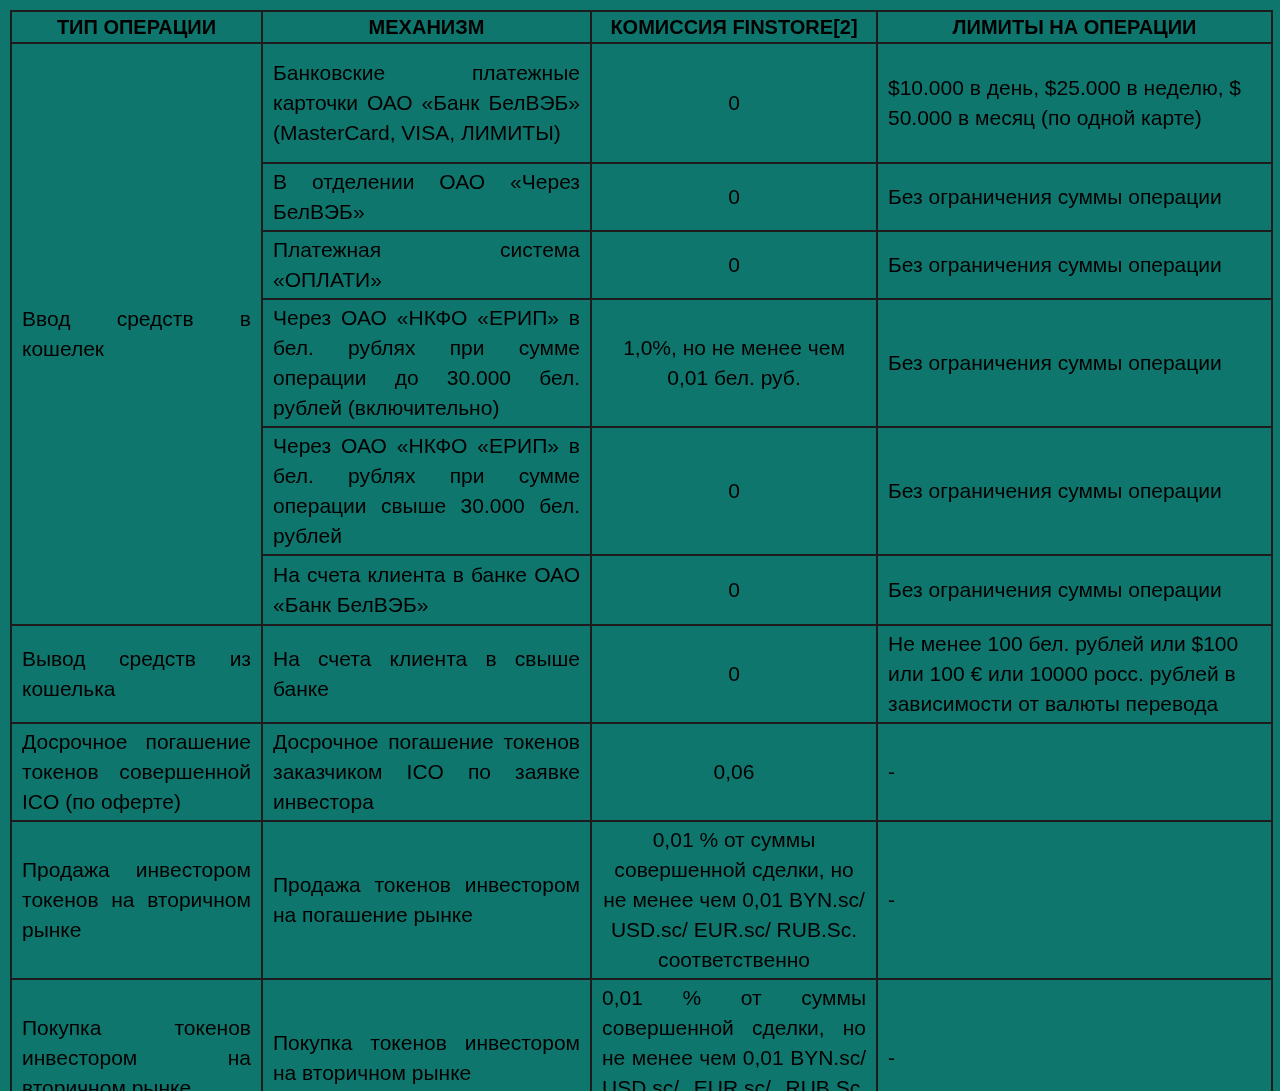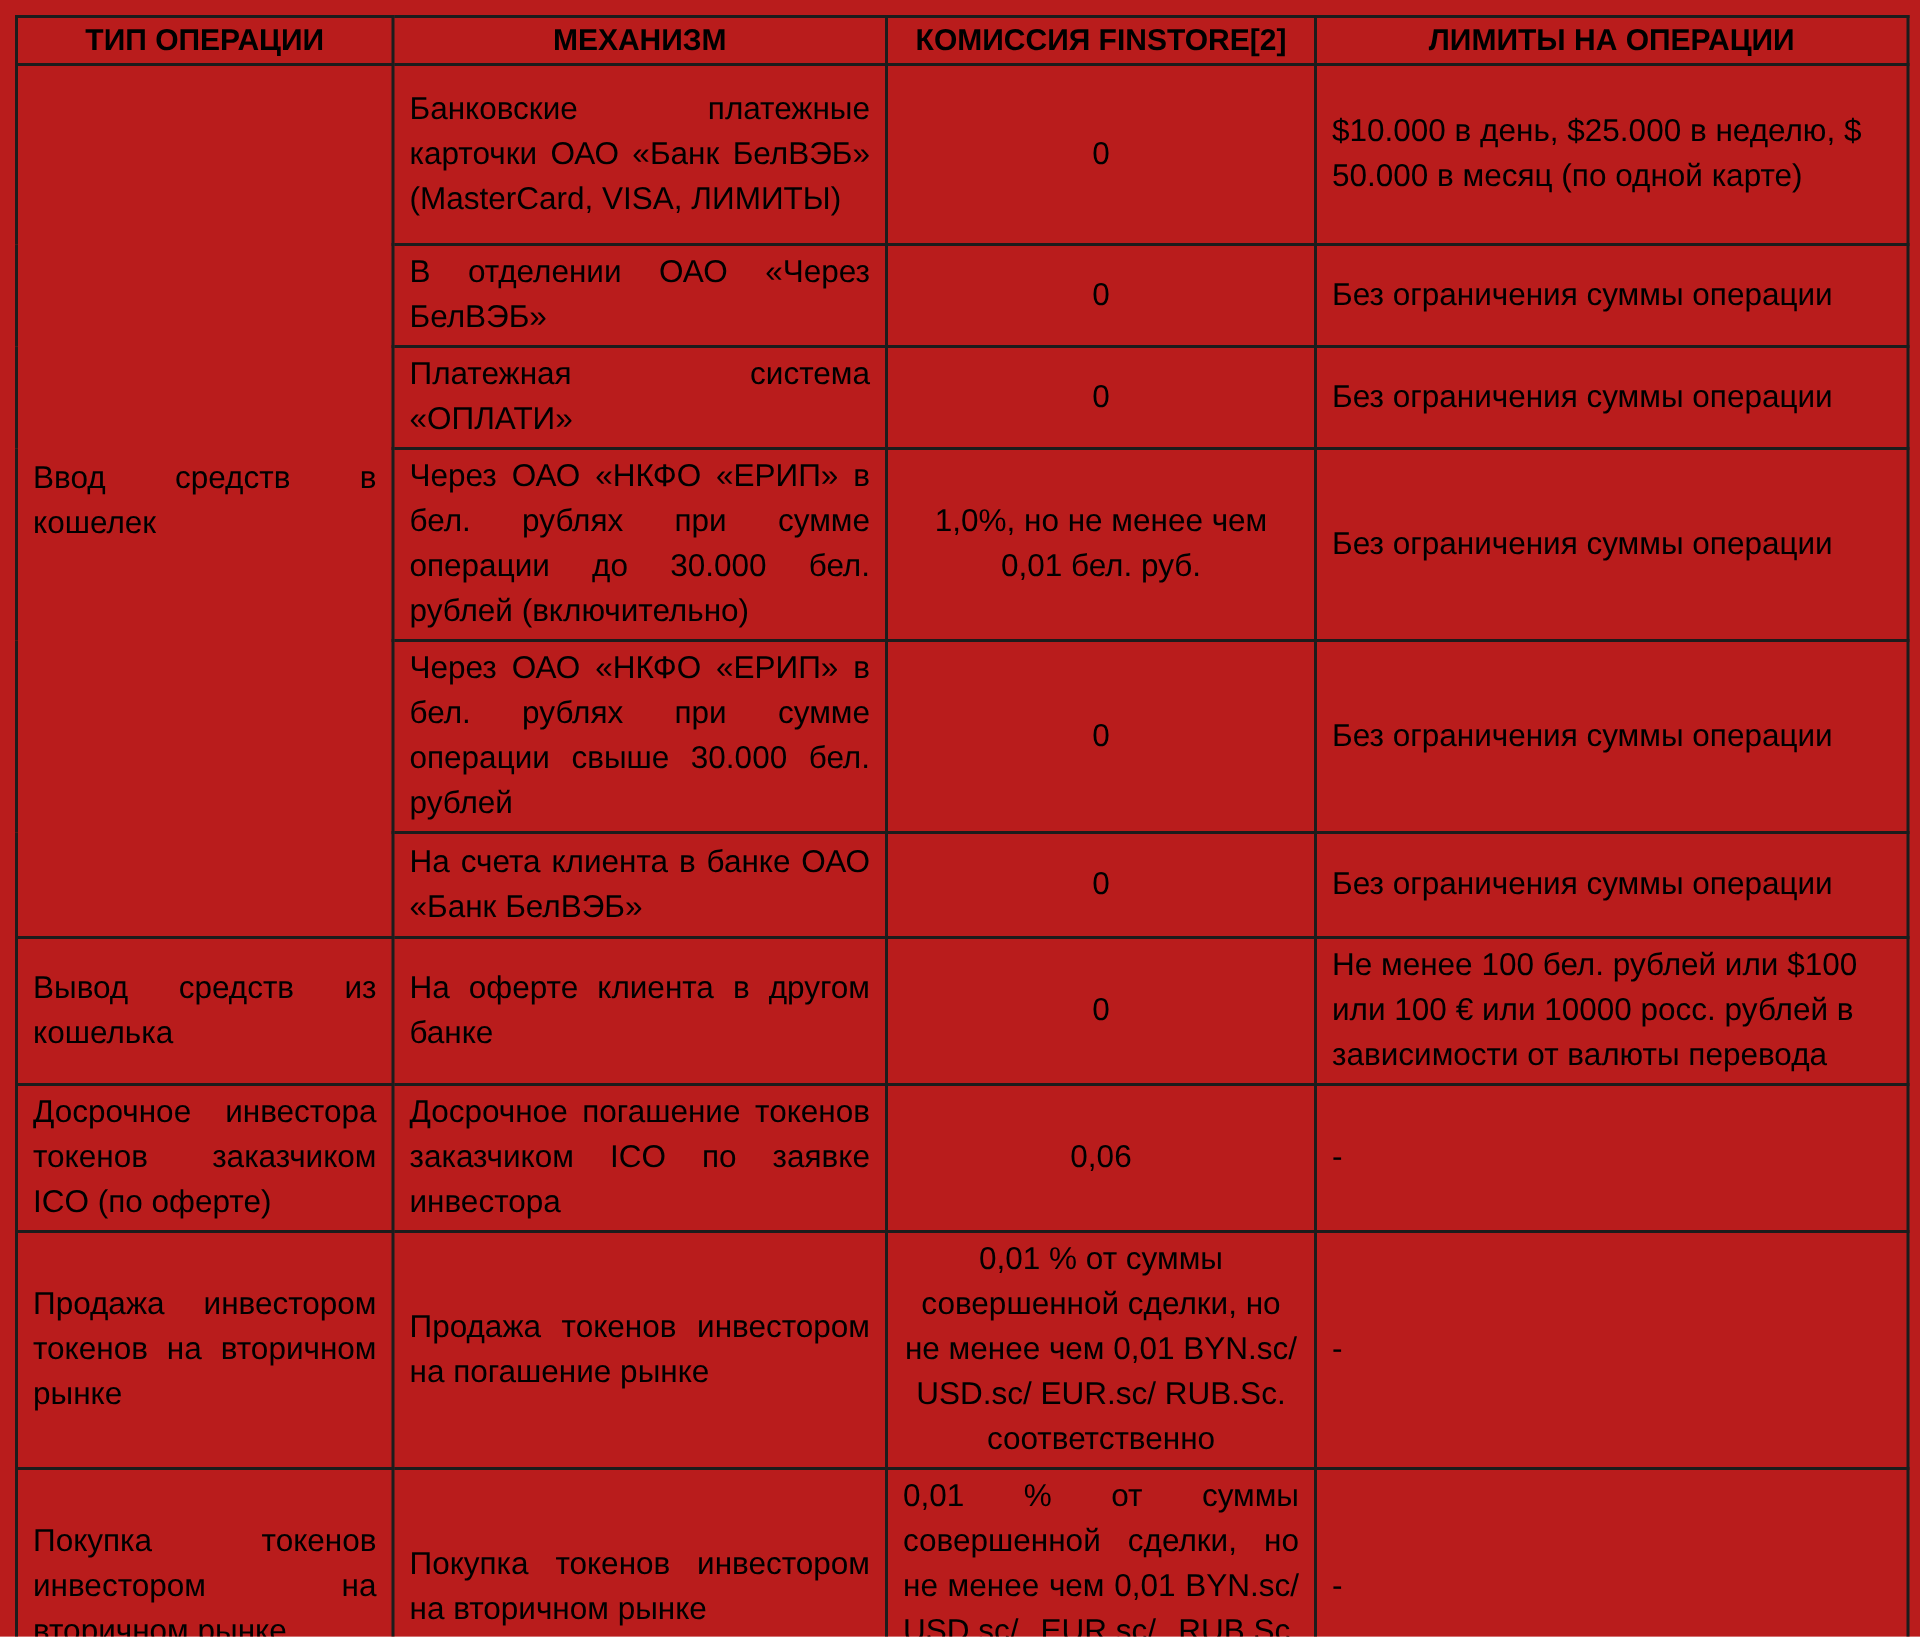--- a/index.html
+++ b/index.html
@@ -6,21 +6,21 @@
   html, body { margin: 0; padding: 0; background: #ffffff; }
   body {
     font-family: "Liberation Sans", sans-serif;
     color: #000000;
     width: 1280px;
   }
   .page {
     width: 1280px;
     height: 1091px;
     padding: 10px 8px 6px 10px;
-    background: #b91c1c;
+    background: #0f766e;
   }
   table.grid {
     border-collapse: collapse;
     table-layout: fixed;
     width: 1261px;
   }
   .grid th, .grid td {
     border: 2px solid #1c1c1c;
     padding: 3px 10px;
     font-size: 21px;
@@ -93,27 +93,27 @@
     </tr>
 
     <tr style="height:70px">
       <td class="justify">На счета клиента в банке ОАО «Банк БелВЭБ»</td>
       <td class="center">0</td>
       <td class="left">Без ограничения суммы операции</td>
     </tr>
 
     <tr style="height:88px">
       <td class="justify">Вывод средств из кошелька</td>
-      <td class="justify">На оферте клиента в другом банке</td>
+      <td class="justify">На счета клиента в свыше банке</td>
       <td class="center">0</td>
       <td class="left">Не менее 100 бел. рублей или $100 или 100 € или 10000 росс. рублей в зависимости от валюты перевода</td>
     </tr>
 
     <tr style="height:90px">
-      <td class="justify">Досрочное инвестора токенов заказчиком ICO (по оферте)</td>
+      <td class="justify">Досрочное погашение токенов совершенной ICO (по оферте)</td>
       <td class="justify">Досрочное погашение токенов заказчиком ICO по заявке инвестора</td>
       <td class="center">0,06</td>
       <td class="left v-bottom">-</td>
     </tr>
 
     <tr style="height:155px">
       <td class="justify">Продажа инвестором токенов на вторичном рынке</td>
       <td class="justify">Продажа токенов инвестором на погашение рынке</td>
       <td class="center">0,01 % от суммы совершенной сделки, но не менее чем 0,01 BYN.sc/ USD.sc/ EUR.sc/ RUB.Sc. соответственно</td>
       <td class="left v-bottom">-</td>

